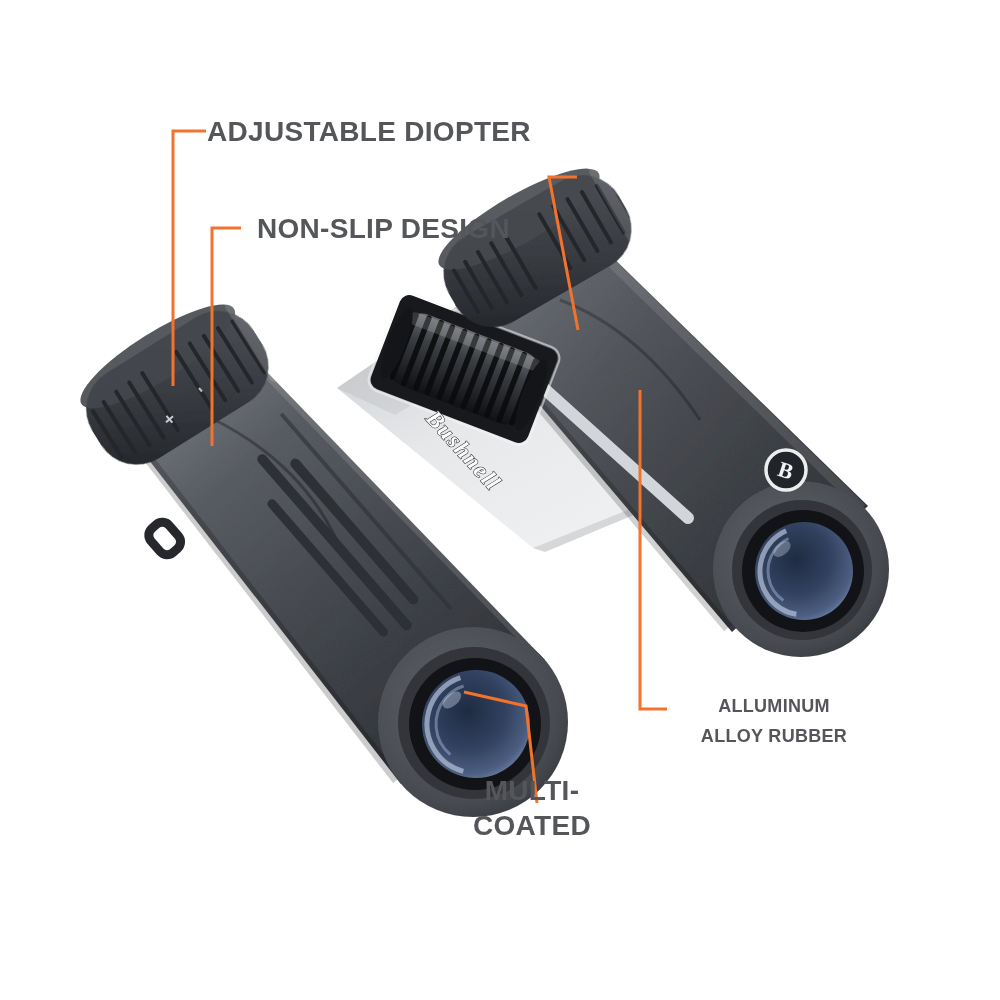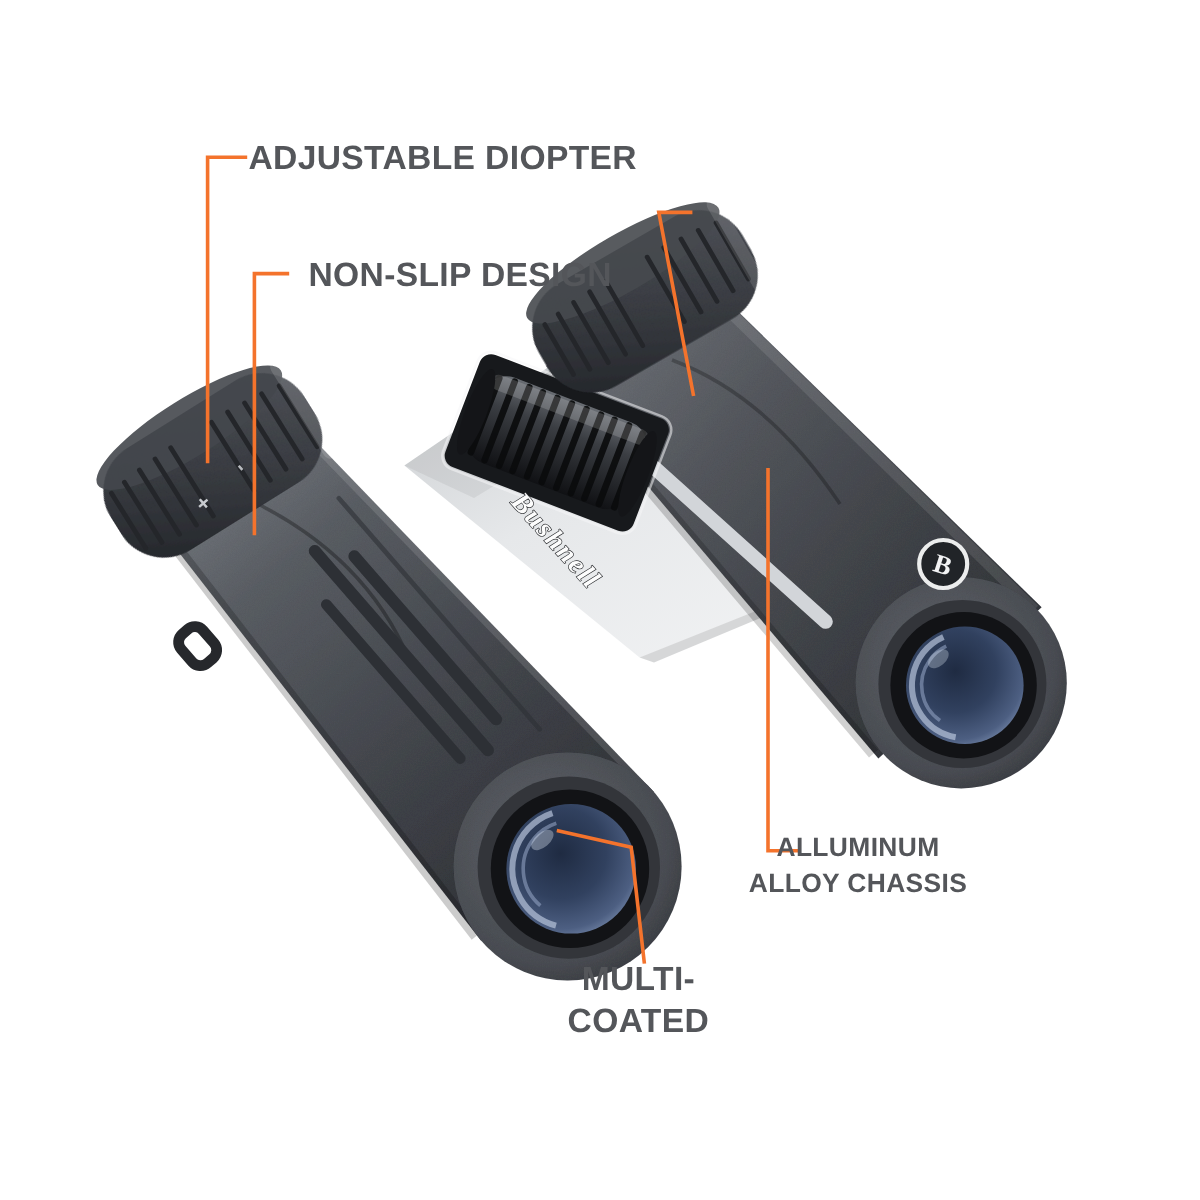--- a/index.html
+++ b/index.html
@@ -10,22 +10,22 @@
   .art{position:absolute;left:0;top:0;}
   .callout{
     position:absolute;font-weight:bold;font-size:28px;color:#54565A;
     letter-spacing:0.3px;white-space:nowrap;line-height:1.15;
   }
   .callout.center{text-align:center;white-space:normal;}
   .callout span{display:block;}
   #co-adjustable{left:207px;top:116px;}
   #co-nonslip{left:242px;top:213px;margin-left:15px;}
   #co-rubber{left:581px;top:164px;}
-  #co-chassis{left:610px;top:691px;width:210px;font-size:22px;line-height:30px;}
-  #co-optics{left:427px;top:798px;width:210px;line-height:35px;text-align:center;}
+  #co-chassis{left:669px;top:691px;width:210px;font-size:18px;line-height:30px;}
+  #co-optics{left:427px;top:773px;width:210px;line-height:35px;text-align:center;}
 </style>
 </head>
 <body>
 
 <div class="stage">
 
   <svg class="art" width="1000" height="1000" viewBox="0 0 1000 1000">
     <defs>
       <linearGradient id="gSilver" x1="0" y1="0" x2="0.9" y2="1">
         <stop offset="0" stop-color="#c7cacd"></stop>
@@ -204,19 +204,19 @@
   </svg>
 
   <div class="callout" id="co-adjustable">
     <span>ADJUSTABLE DIOPTER</span>
   </div>
   <div class="callout" id="co-nonslip">
     <span>NON-SLIP DESIGN</span>
   </div>
   <div class="callout center" id="co-chassis">
     <span>ALLUMINUM</span>
-    <span>ALLOY CHASSIS</span>
+    <span>ALLOY RUBBER</span>
   </div>
   <div class="callout center" id="co-optics">
     <span>MULTI-COATED</span>
   </div>
 
 </div>
 
 </body></html>

